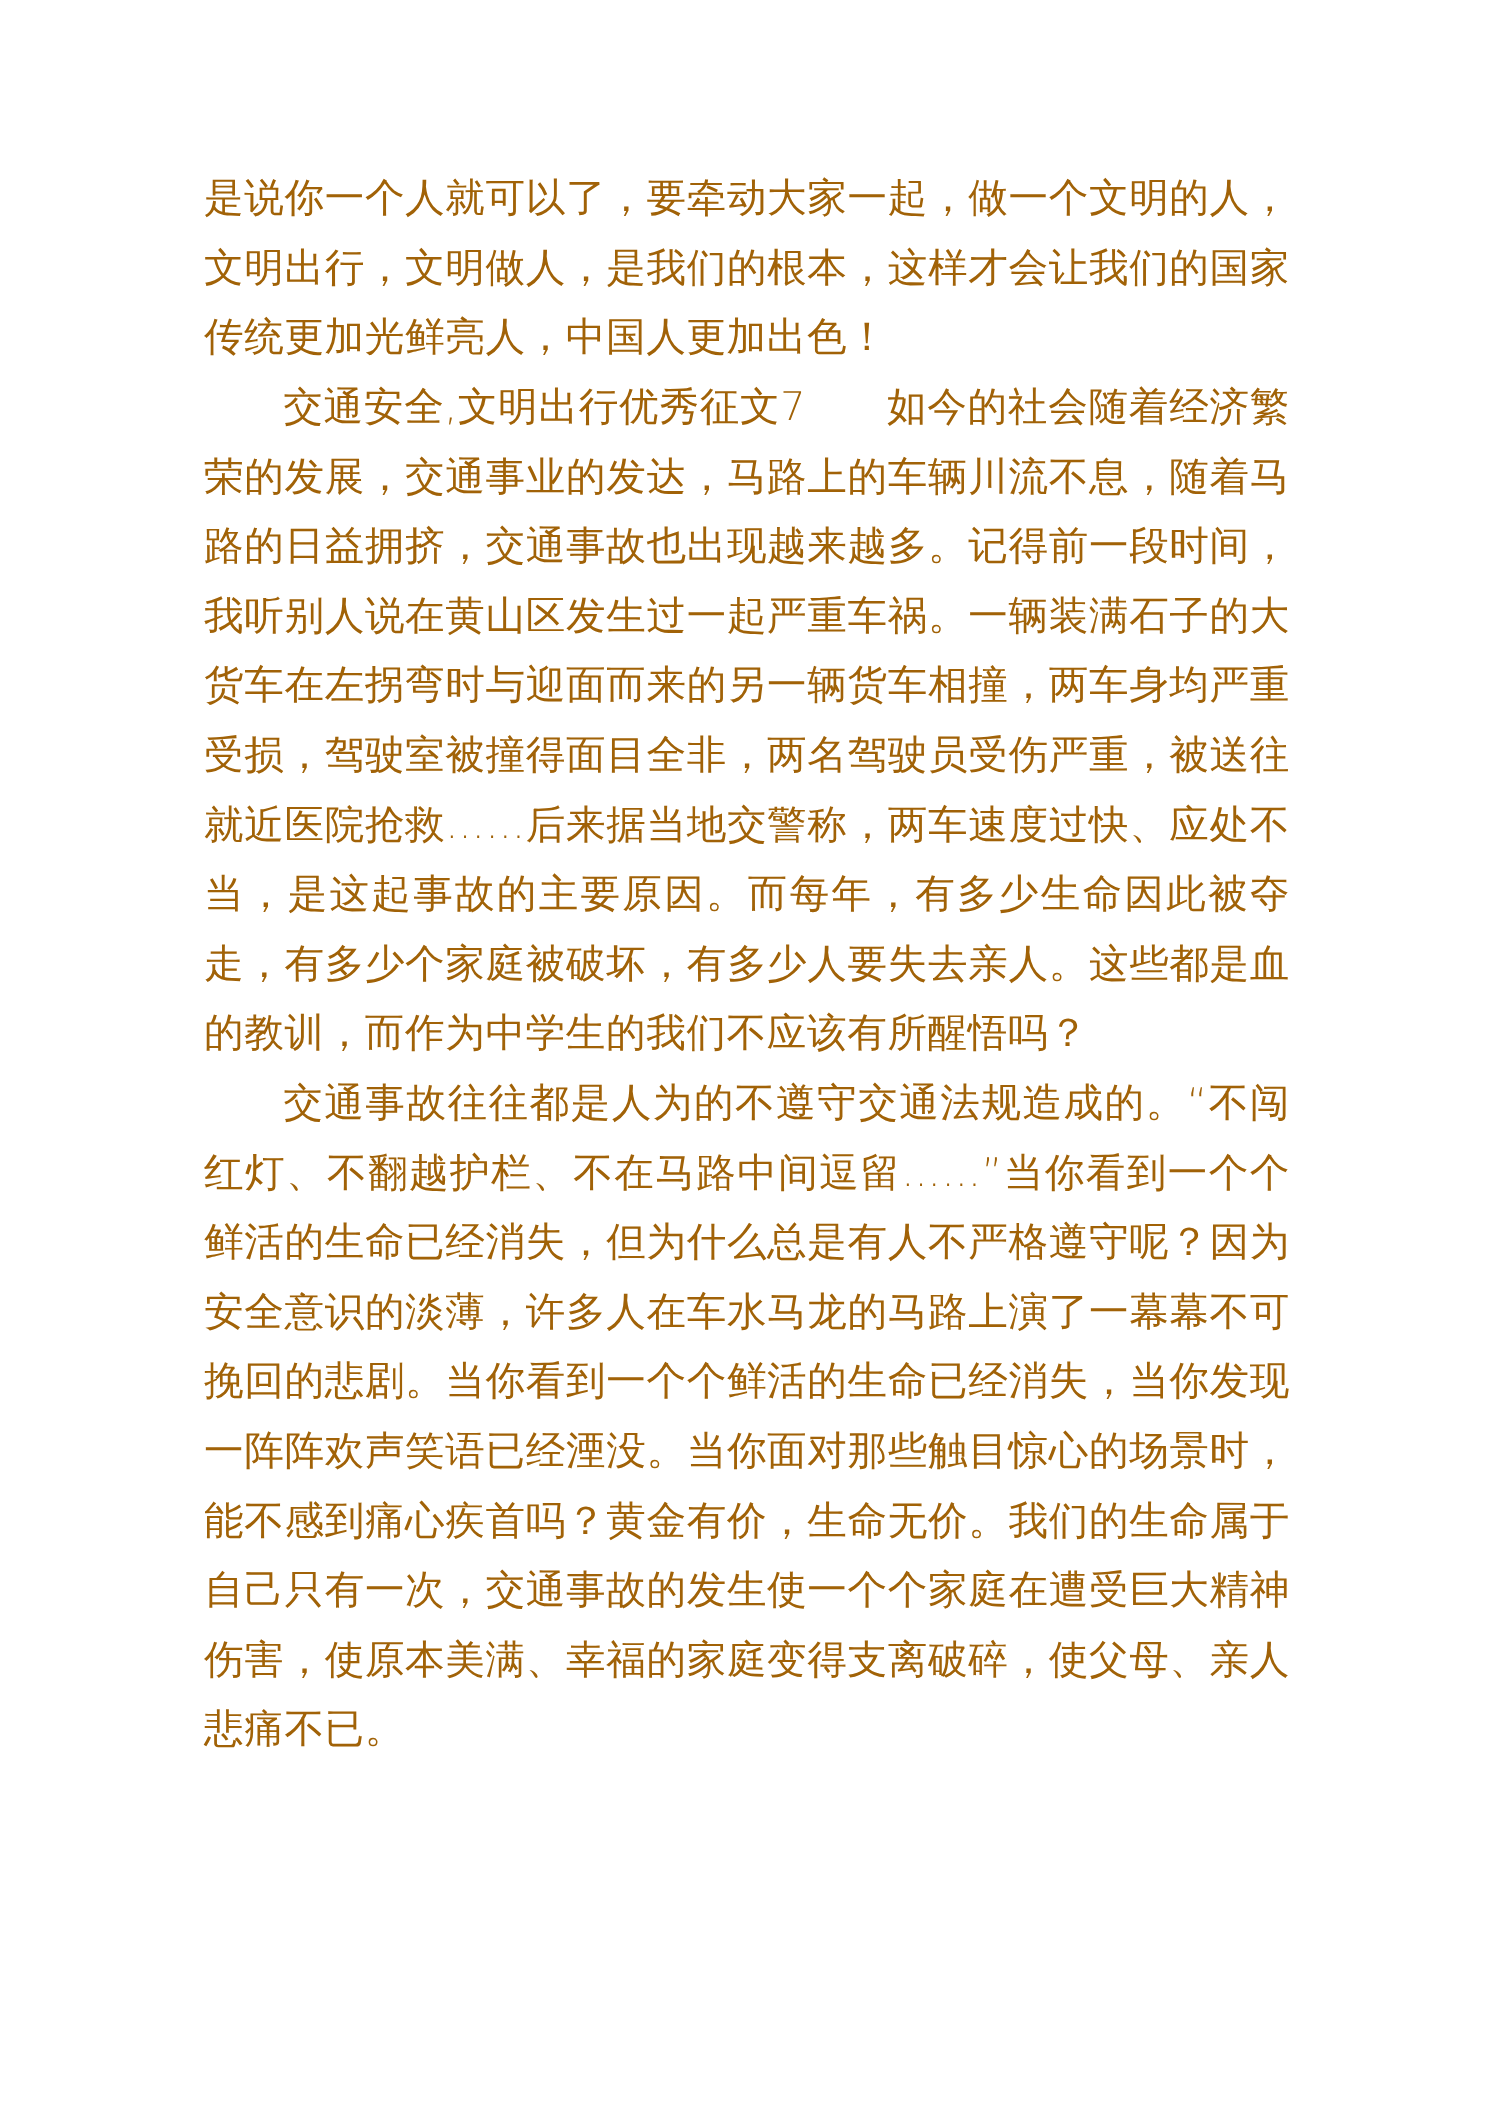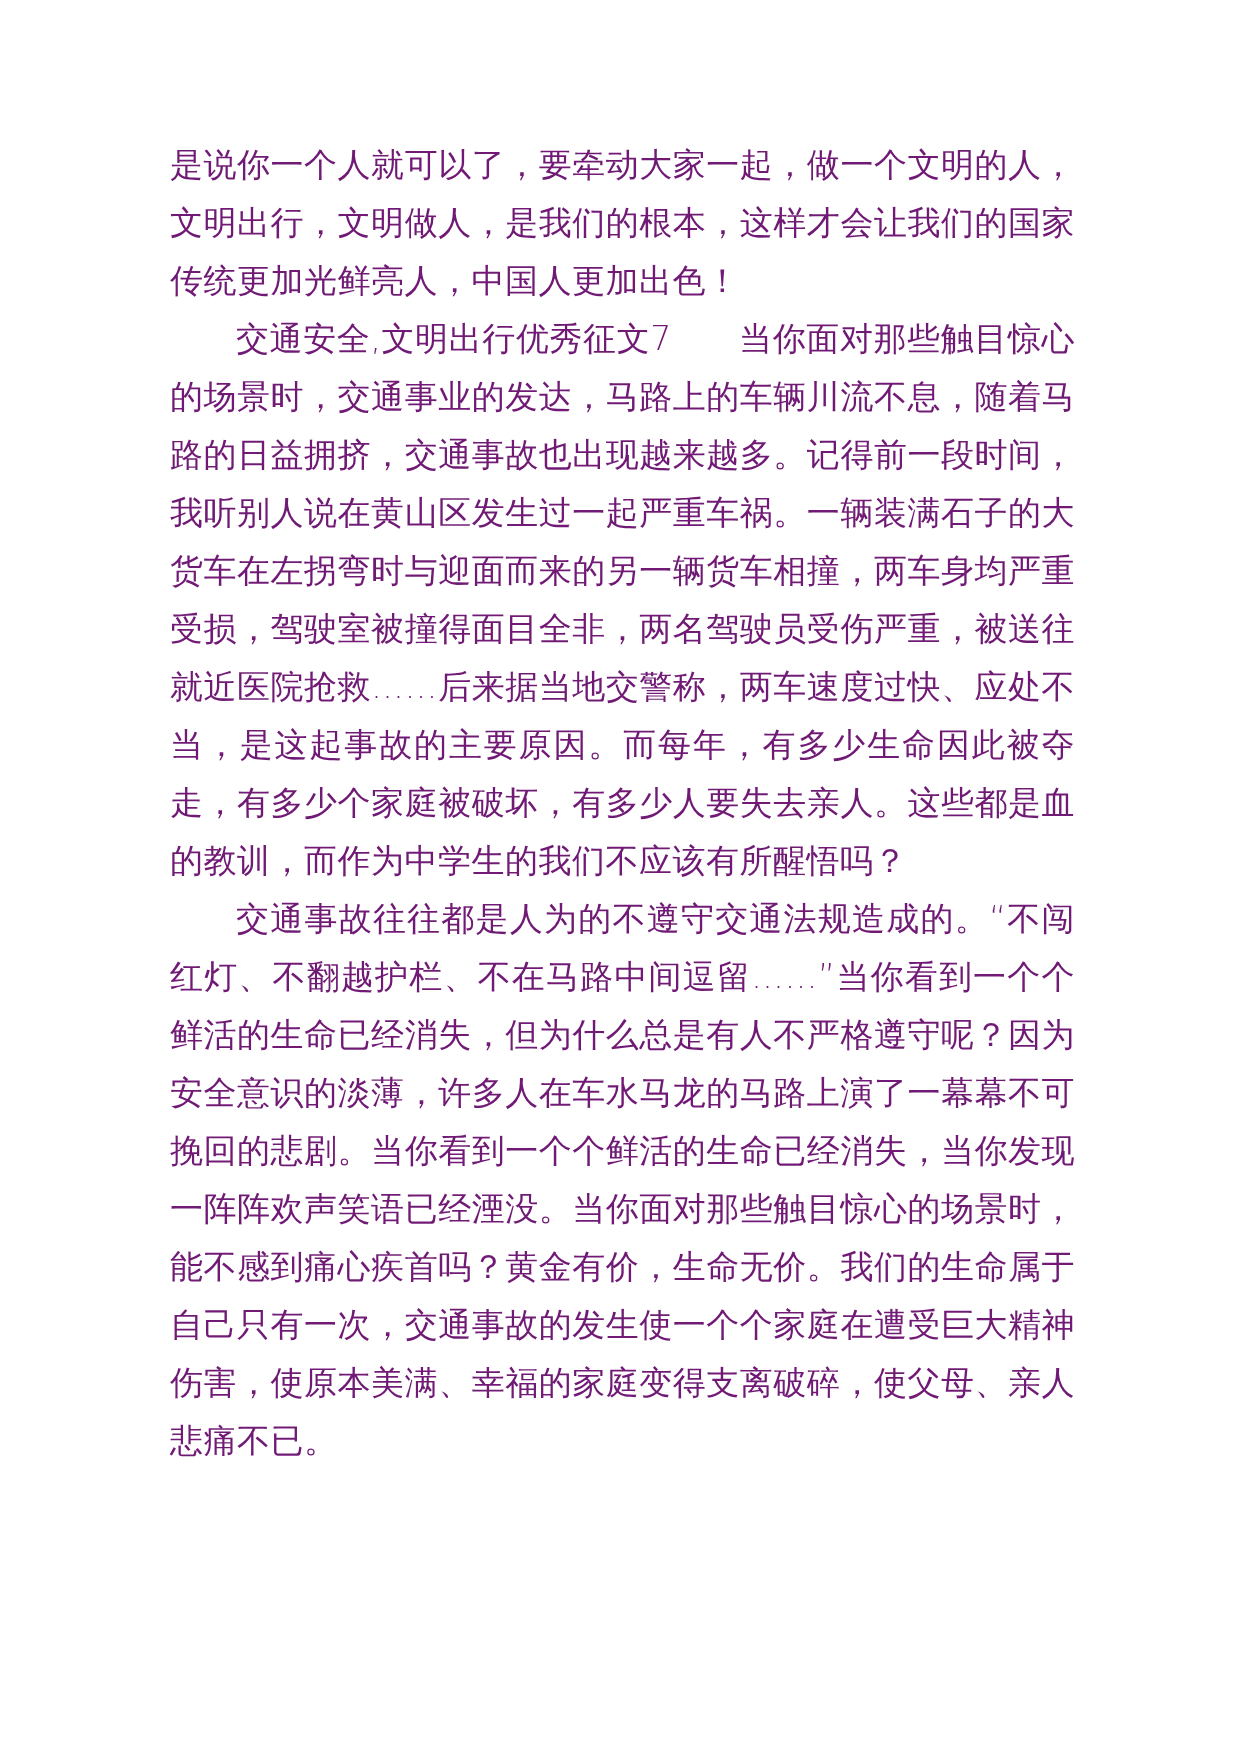--- a/index.html
+++ b/index.html
@@ -20,30 +20,30 @@
     top: 136px;
     width: 905px;
   }
   .para {
     margin: 0;
     padding: 0;
     font-family: "DejaVu Sans", sans-serif;
     font-weight: 300;
     font-size: 33px;
     line-height: 58px;
-    color: #701a75;
+    color: #a16207;
     text-align: justify;
     letter-spacing: 0.5px;
   }
   .para.indent {
     text-indent: 2em;
   }
 </style>
 </head>
 <body>
 
 <div class="page">
   <div class="page-content">
     <p class="para">是说你一个人就可以了，要牵动大家一起，做一个文明的人，文明出行，文明做人，是我们的根本，这样才会让我们的国家传统更加光鲜亮人，中国人更加出色！</p>
-    <p class="para indent">交通安全,文明出行优秀征文7　　当你面对那些触目惊心的场景时，交通事业的发达，马路上的车辆川流不息，随着马路的日益拥挤，交通事故也出现越来越多。记得前一段时间，我听别人说在黄山区发生过一起严重车祸。一辆装满石子的大货车在左拐弯时与迎面而来的另一辆货车相撞，两车身均严重受损，驾驶室被撞得面目全非，两名驾驶员受伤严重，被送往就近医院抢救……后来据当地交警称，两车速度过快、应处不当，是这起事故的主要原因。而每年，有多少生命因此被夺走，有多少个家庭被破坏，有多少人要失去亲人。这些都是血的教训，而作为中学生的我们不应该有所醒悟吗？</p>
+    <p class="para indent">交通安全,文明出行优秀征文7　　如今的社会随着经济繁荣的发展，交通事业的发达，马路上的车辆川流不息，随着马路的日益拥挤，交通事故也出现越来越多。记得前一段时间，我听别人说在黄山区发生过一起严重车祸。一辆装满石子的大货车在左拐弯时与迎面而来的另一辆货车相撞，两车身均严重受损，驾驶室被撞得面目全非，两名驾驶员受伤严重，被送往就近医院抢救……后来据当地交警称，两车速度过快、应处不当，是这起事故的主要原因。而每年，有多少生命因此被夺走，有多少个家庭被破坏，有多少人要失去亲人。这些都是血的教训，而作为中学生的我们不应该有所醒悟吗？</p>
     <p class="para indent">交通事故往往都是人为的不遵守交通法规造成的。“不闯红灯、不翻越护栏、不在马路中间逗留……”当你看到一个个鲜活的生命已经消失，但为什么总是有人不严格遵守呢？因为安全意识的淡薄，许多人在车水马龙的马路上演了一幕幕不可挽回的悲剧。当你看到一个个鲜活的生命已经消失，当你发现一阵阵欢声笑语已经湮没。当你面对那些触目惊心的场景时，能不感到痛心疾首吗？黄金有价，生命无价。我们的生命属于自己只有一次，交通事故的发生使一个个家庭在遭受巨大精神伤害，使原本美满、幸福的家庭变得支离破碎，使父母、亲人悲痛不已。</p>
   </div>
 </div>
 
 </body></html>

